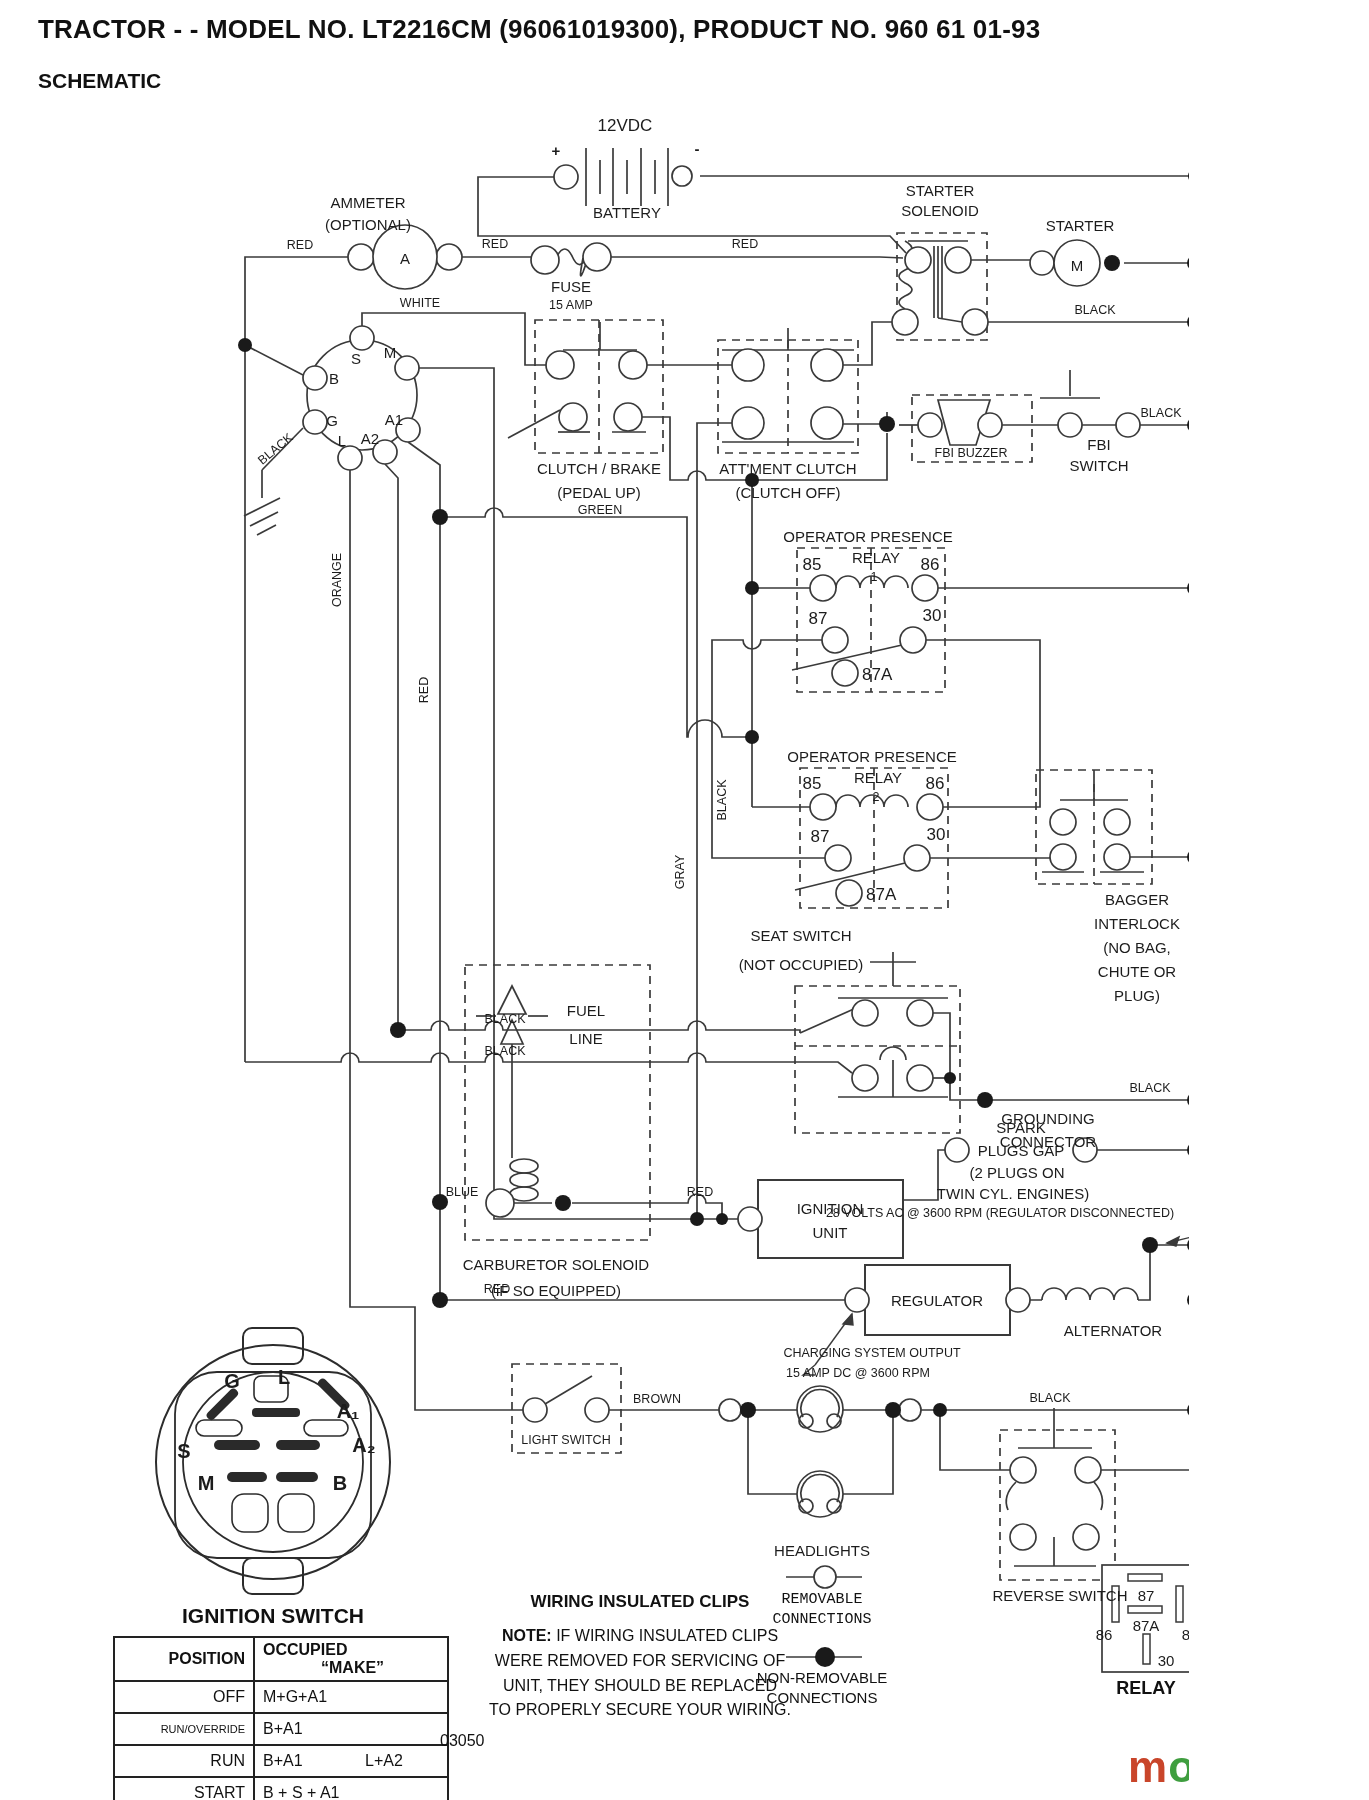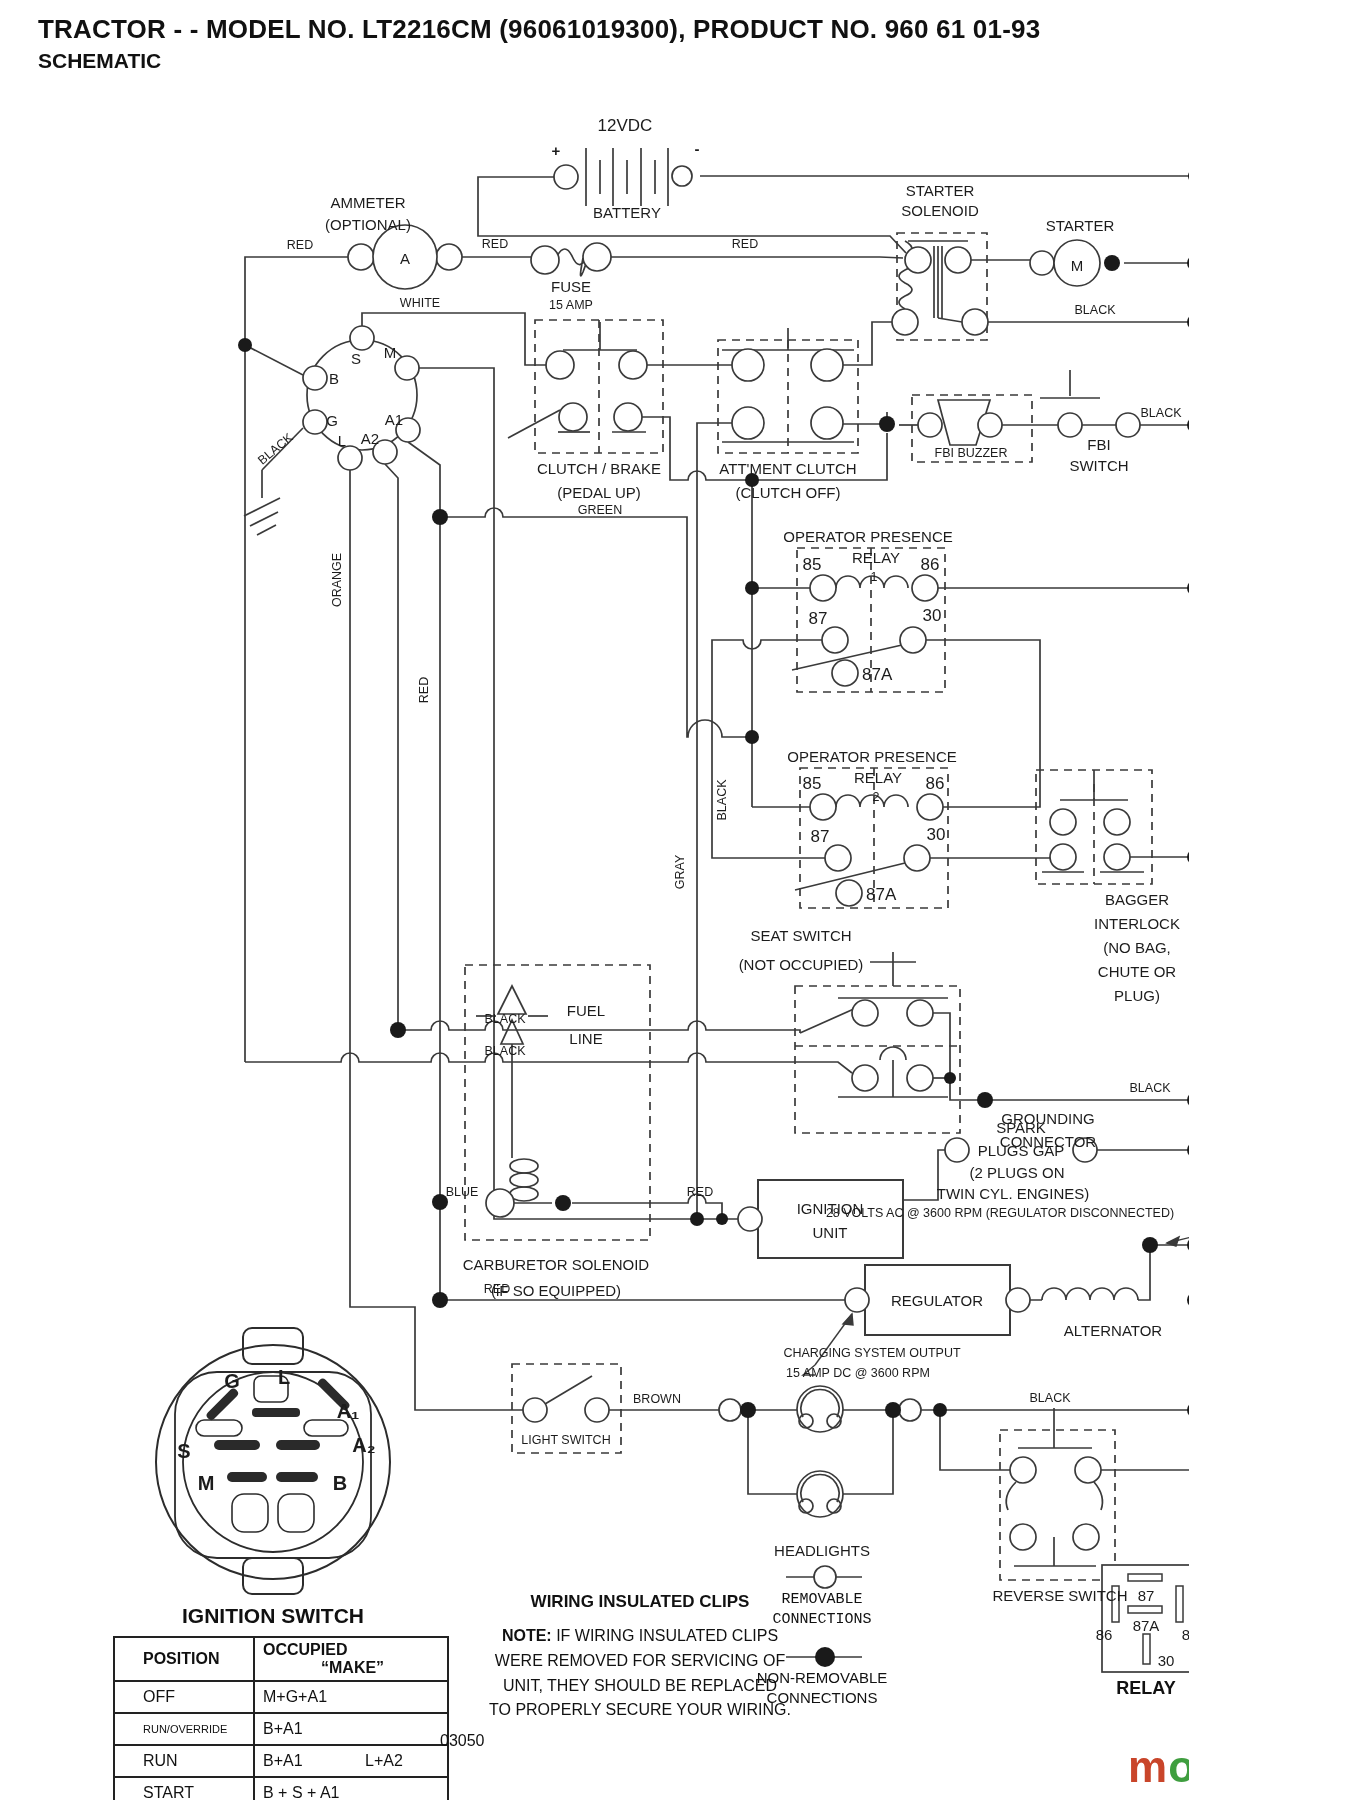--- a/index.html
+++ b/index.html
@@ -1,31 +1,31 @@
 <!DOCTYPE html>
 <html><head>
 <meta charset="utf-8">
 <style>
   html,body{margin:0;padding:0;background:#ffffff;}
   #page{position:relative;width:1189px;height:1800px;background:#fff;overflow:hidden;
         font-family:"Liberation Sans",sans-serif;color:#111;}
   #titles{position:absolute;left:38px;top:14px;}
   #title1{font-size:26px;font-weight:bold;letter-spacing:0.2px;}
-  #title2{font-size:21px;font-weight:bold;margin-top:4px;}
+  #title2{font-size:21px;font-weight:bold;margin-top:24px;}
   svg{position:absolute;left:0;top:0;}
   svg text{font-family:"Liberation Sans",sans-serif;fill:#1c1c1c;font-size:15px;}
   .sm{font-size:12.5px;}
   .pin{font-size:17px;}
   .big{font-size:20px;font-weight:bold;}
   #igsw-title{position:absolute;left:128px;top:1604px;width:290px;text-align:center;
               font-size:21px;font-weight:bold;}
   #igsw-table{position:absolute;left:113px;top:1636px;border-collapse:collapse;
               background:#fff;}
   #igsw-table td{border:2.5px solid #222;font-size:16px;padding:3px 8px;height:24px;}
-  #igsw-table .poscol{width:102px;text-align:left;padding-left:28px;}
+  #igsw-table .poscol{width:102px;text-align:right;padding-left:28px;}
   #igsw-table .cirtcol{width:176px;}
   #igsw-table .hdr td{font-weight:bold;}
   #igsw-table .small-pos{font-size:11px;}
   .make2{margin-left:58px;}
   #clips{position:absolute;left:455px;top:1592px;width:370px;text-align:center;}
   #clips-title{font-size:17px;font-weight:bold;margin-bottom:12px;text-align:center;}
   #clips-note{font-size:16px;line-height:1.55;}
   #clips-note b{font-weight:bold;}
   #doc-number{position:absolute;left:440px;top:1732px;font-size:16px;}
   .legend-text{position:absolute;width:220px;text-align:center;font-size:15px;line-height:1.35;}

